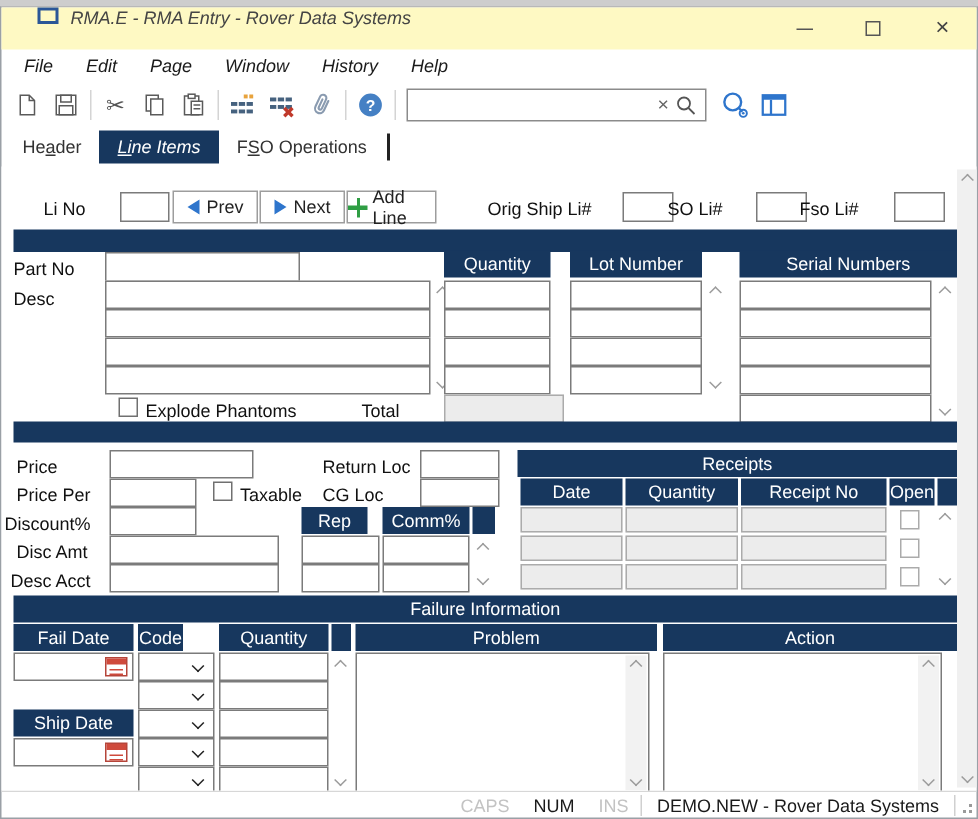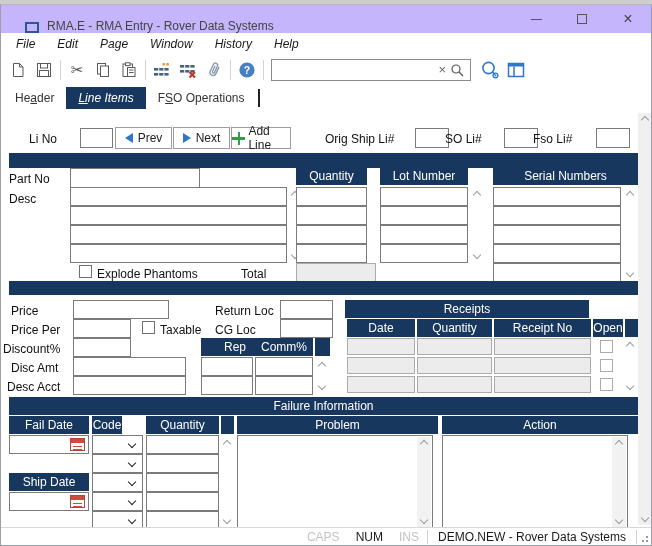--- a/index.html
+++ b/index.html
@@ -2,21 +2,21 @@
 <html><head>
 <meta charset="utf-8">
 <style>
   * { margin:0; padding:0; box-sizing:border-box; }
   html,body { width:652px; height:546px; }
   body { font-family:"Liberation Sans", sans-serif; background:#cdcdcd; overflow:hidden; }
   .window { position:absolute; top:4px; left:0; width:652px; height:542px; background:#fff;
             border:1px solid #9aa0a6; border-top:1px solid #b8b8b8; display:flex; flex-direction:column; }
 
   
-  .titlebar { height:28px; display:flex; align-items:flex-end; background:#c4b5fd; flex:0 0 auto; }
+  .titlebar { height:28px; display:flex; align-items:flex-start; background:#fef9c3; flex:0 0 auto;font-style:italic; }
   .app-icon { width:14px; height:11px; border:2px solid #2b5797; margin:0 8px 0 24px; }
   .title-text { font-size:12px; color:#444; }
   .caption-btns { margin-left:auto; display:flex; height:100%; }
   .cap { width:46px; display:flex; align-items:center; justify-content:center; color:#555; }
   .glyph-min { width:11px; height:1px; background:#555; }
   .glyph-max { width:10px; height:10px; border:1px solid #555; }
   .glyph-close { font-size:16px; color:#444; line-height:10px; }
 
   
   .menubar { height:22px; display:flex; align-items:center; padding-left:4px; flex:0 0 auto; }
@@ -323,35 +323,35 @@
     <div class="lbl" style="left:10px;top:249px;width:58px">Disc Amt</div>
     <input class="in" style="left: 72px; top: 246px; width: 113px;">
     <div class="lbl" style="left:6px;top:268px;width:62px">Desc Acct</div>
     <input class="in" style="left: 72px; top: 265px; width: 113px;">
 
     <div class="lbl" style="left:214px;top:192px;width:61px">Return Loc</div>
     <input class="in" style="left: 279px; top: 189px; width: 53px;">
     <div class="lbl" style="left:214px;top:211px;width:61px">CG Loc</div>
     <input class="in" style="left: 279px; top: 208px; width: 53px;">
 
-    <div class="hdr" style="left:200px;top:227px;width:68px">Rep</div>
+    <div class="hdr" style="left:200px;top:227px;width:44px">Rep</div>
     <div class="hdr" style="left:254px;top:227px;width:58px">Comm%</div>
     <div class="hdr" style="left:314px;top:227px;width:15px"></div>
     <input class="in" style="left: 200px; top: 246px; width: 52px;">
     <input class="in" style="left: 254px; top: 246px; width: 58px;">
     <input class="in" style="left: 200px; top: 265px; width: 52px;">
     <input class="in" style="left: 254px; top: 265px; width: 58px;">
     <div class="sarr" style="left:314px;top:249px">
         <span class="chev up"></span>
       </div>
     <div class="sarr" style="left:314px;top:269px">
         <span class="chev down"></span>
       </div>
 
-    <div class="hdr" style="left:344px;top:189px;width:244px">Receipts</div>
+    <div class="hdr" style="left:344px;top:189px;width:293px">Receipts</div>
     <div class="hdr" style="left:346px;top:208px;width:68px">Date</div>
     <div class="hdr" style="left:416px;top:208px;width:75px">Quantity</div>
     <div class="hdr" style="left:493px;top:208px;width:97px">Receipt No</div>
     <div class="hdr" style="left:592px;top:208px;width:30px">Open</div>
     <div class="hdr" style="left:624px;top:208px;width:13px"></div>
 
     <div class="cell" style="left:346px;top:227px;width:68px"></div>
     <div class="cell" style="left:416px;top:227px;width:75px"></div>
     <div class="cell" style="left:493px;top:227px;width:97px"></div>
     <span class="cb dis" style="left:599px;top:229px"></span>

